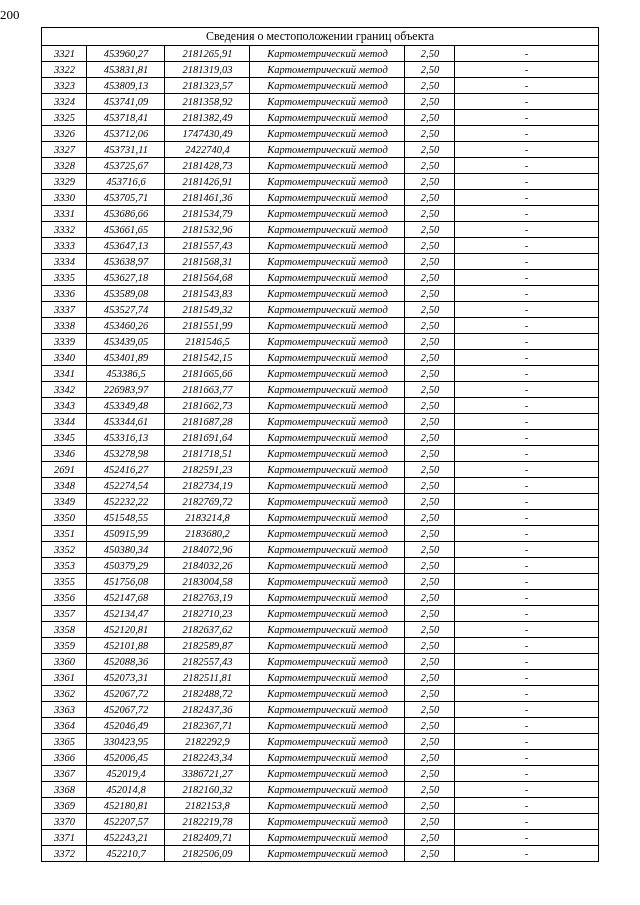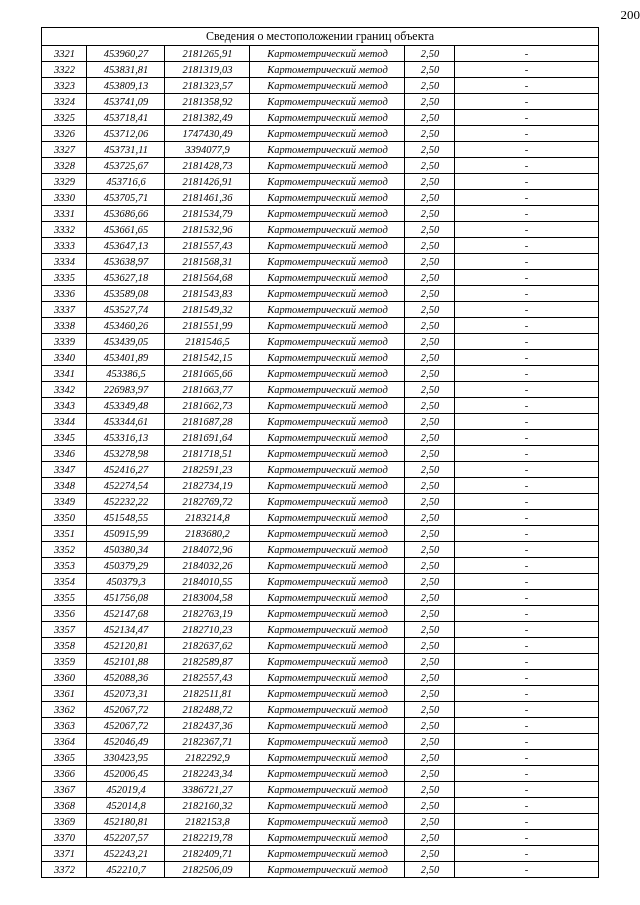--- a/index.html
+++ b/index.html
@@ -9,21 +9,21 @@
   }
   body {
     width: 640px;
     height: 905px;
     font-family: "Liberation Serif", "DejaVu Serif", serif;
     color: #000;
     position: relative;
     overflow: hidden;
   }
   .page-number {
-    text-align: right;
+    text-align: left;
     font-size: 13px;
     padding-top: 7px;
     padding-bottom: 4px;
     font-style: normal;
   }
   table.coords-table {
     border-collapse: collapse;
     margin: 0 auto;
     table-layout: fixed;
     width: 556px;
@@ -121,21 +121,21 @@
     <td>3326</td>
     <td>453712,06</td>
     <td>1747430,49</td>
     <td>Картометрический метод</td>
     <td>2,50</td>
     <td>-</td>
   </tr>
         <tr>
     <td>3327</td>
     <td>453731,11</td>
-    <td>3394077,9</td>
+    <td>2422740,4</td>
     <td>Картометрический метод</td>
     <td>2,50</td>
     <td>-</td>
   </tr>
         <tr>
     <td>3328</td>
     <td>453725,67</td>
     <td>2181428,73</td>
     <td>Картометрический метод</td>
     <td>2,50</td>
@@ -279,21 +279,21 @@
   </tr>
         <tr>
     <td>3346</td>
     <td>453278,98</td>
     <td>2181718,51</td>
     <td>Картометрический метод</td>
     <td>2,50</td>
     <td>-</td>
   </tr>
         <tr>
-    <td>3347</td>
+    <td>2691</td>
     <td>452416,27</td>
     <td>2182591,23</td>
     <td>Картометрический метод</td>
     <td>2,50</td>
     <td>-</td>
   </tr>
         <tr>
     <td>3348</td>
     <td>452274,54</td>
     <td>2182734,19</td>
@@ -330,28 +330,20 @@
     <td>450380,34</td>
     <td>2184072,96</td>
     <td>Картометрический метод</td>
     <td>2,50</td>
     <td>-</td>
   </tr>
         <tr>
     <td>3353</td>
     <td>450379,29</td>
     <td>2184032,26</td>
-    <td>Картометрический метод</td>
-    <td>2,50</td>
-    <td>-</td>
-  </tr>
-        <tr>
-    <td>3354</td>
-    <td>450379,3</td>
-    <td>2184010,55</td>
     <td>Картометрический метод</td>
     <td>2,50</td>
     <td>-</td>
   </tr>
         <tr>
     <td>3355</td>
     <td>451756,08</td>
     <td>2183004,58</td>
     <td>Картометрический метод</td>
     <td>2,50</td>

